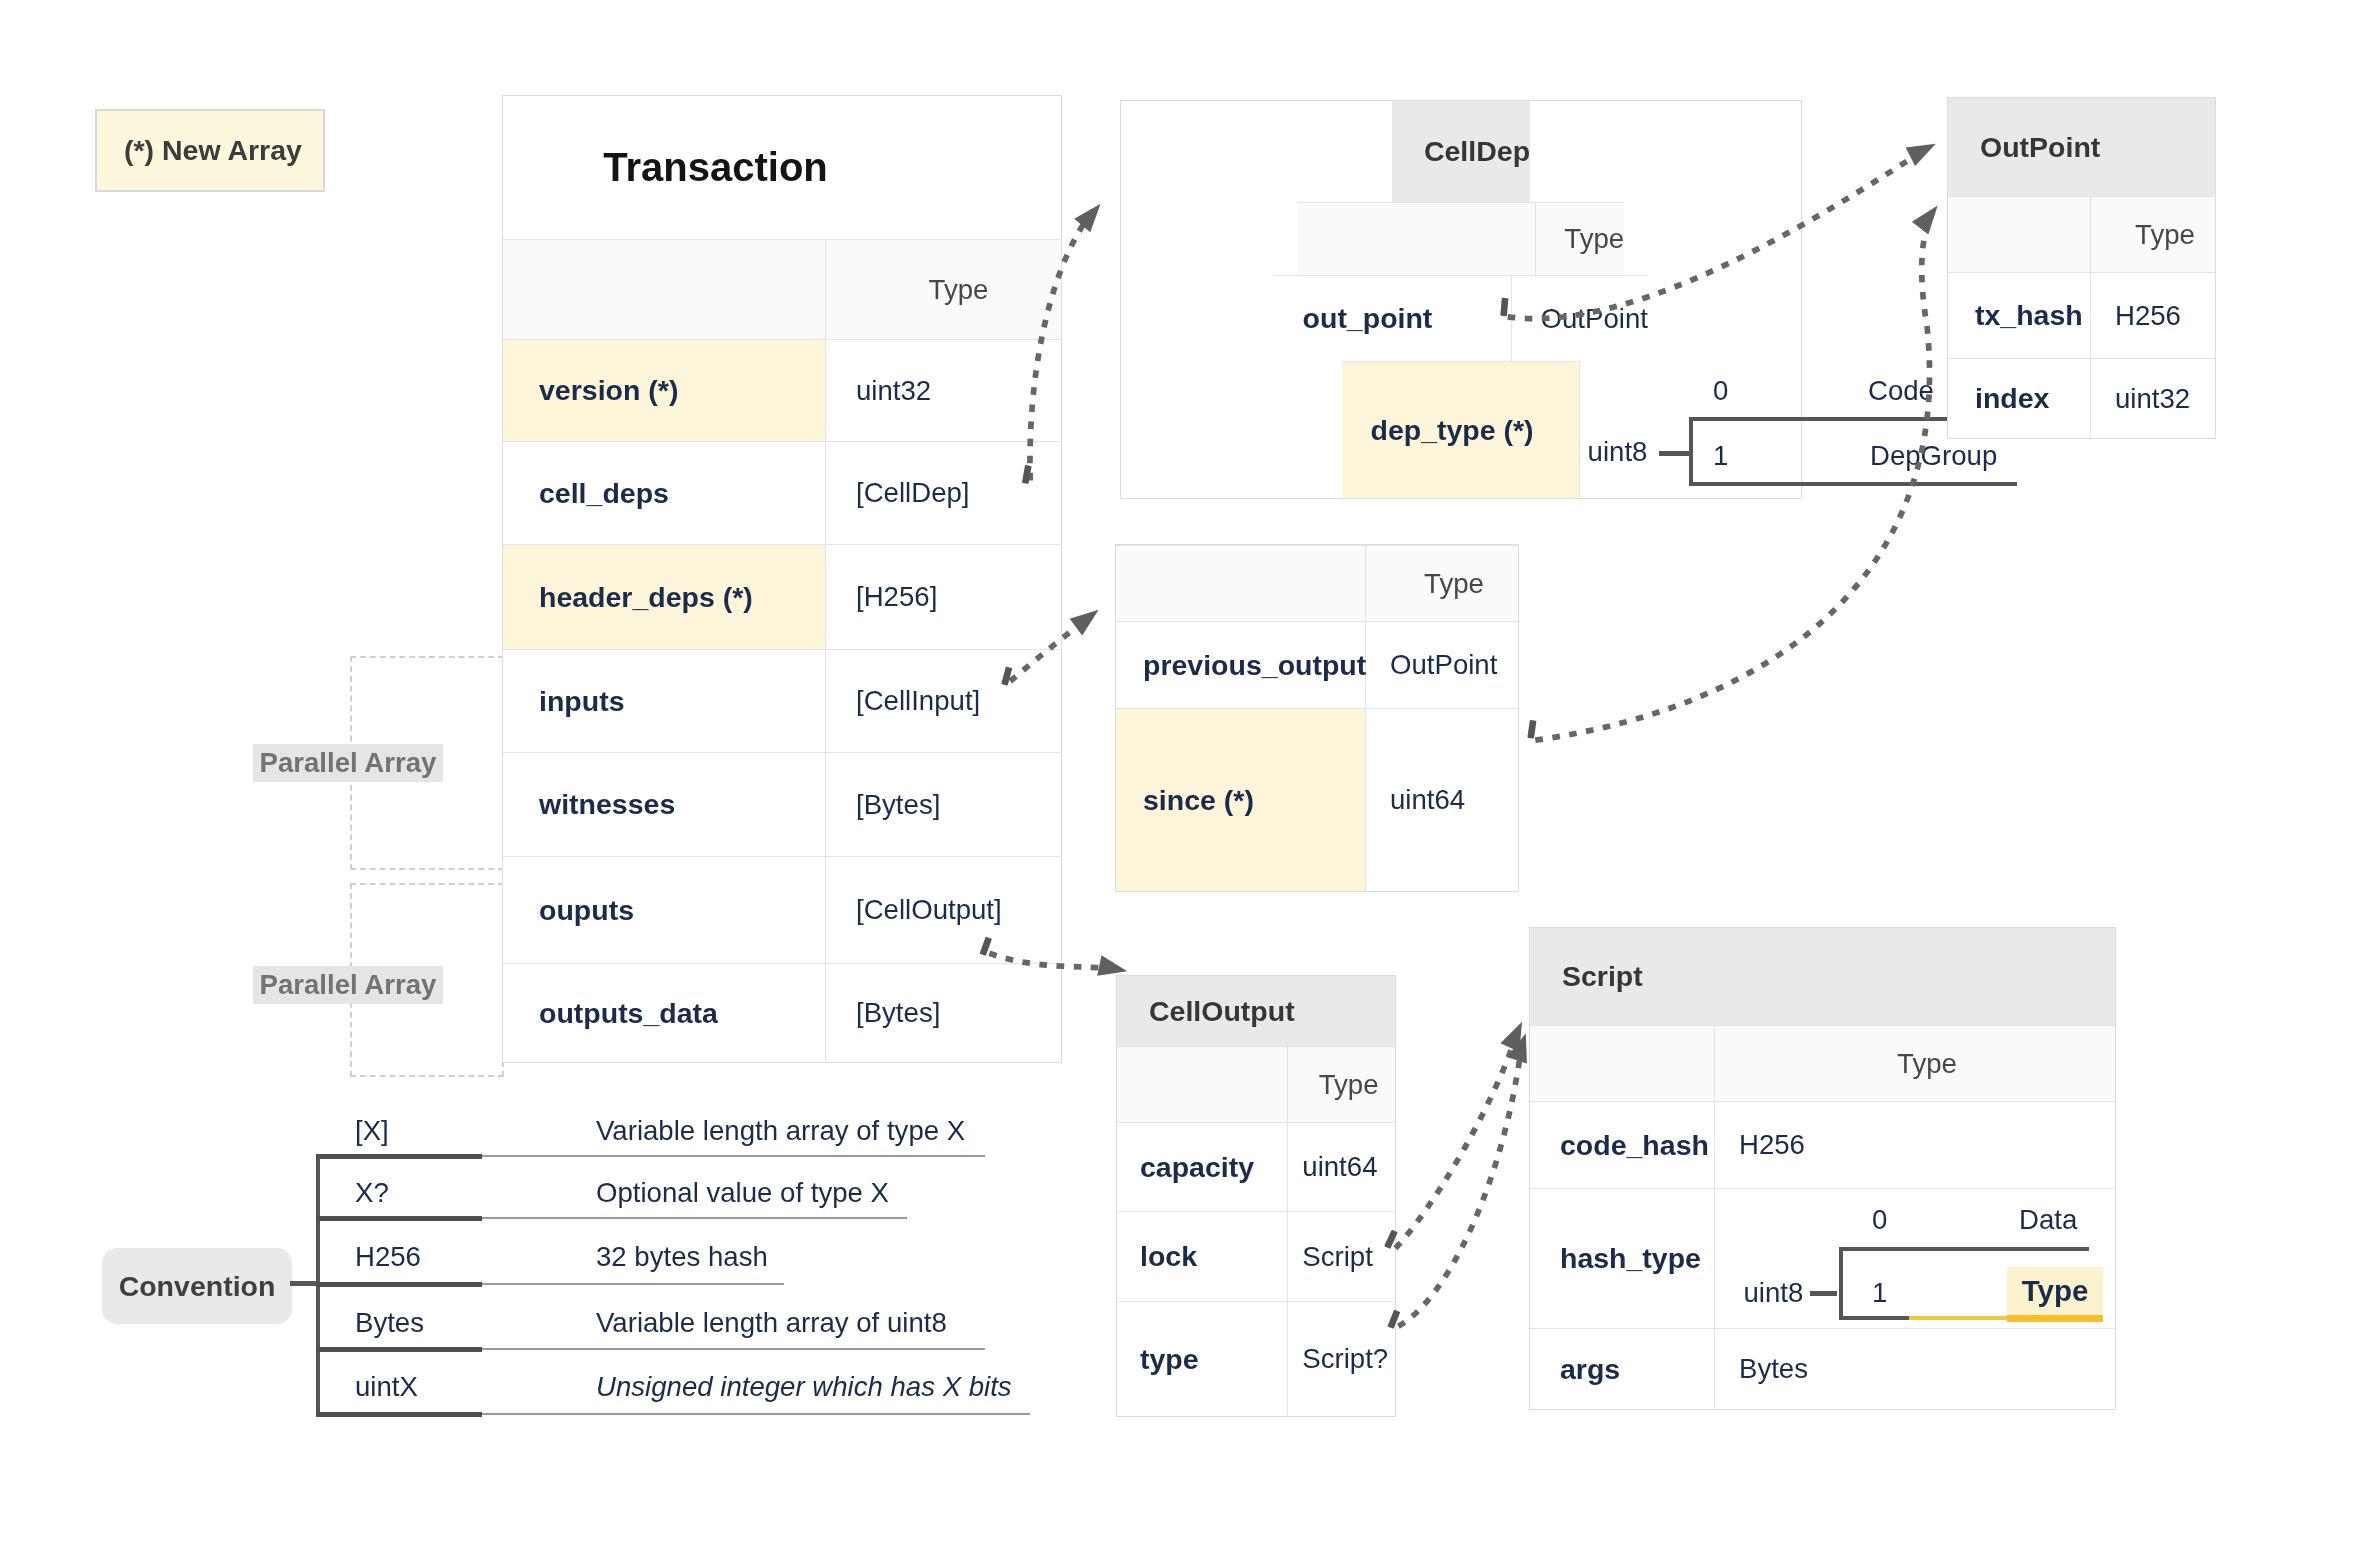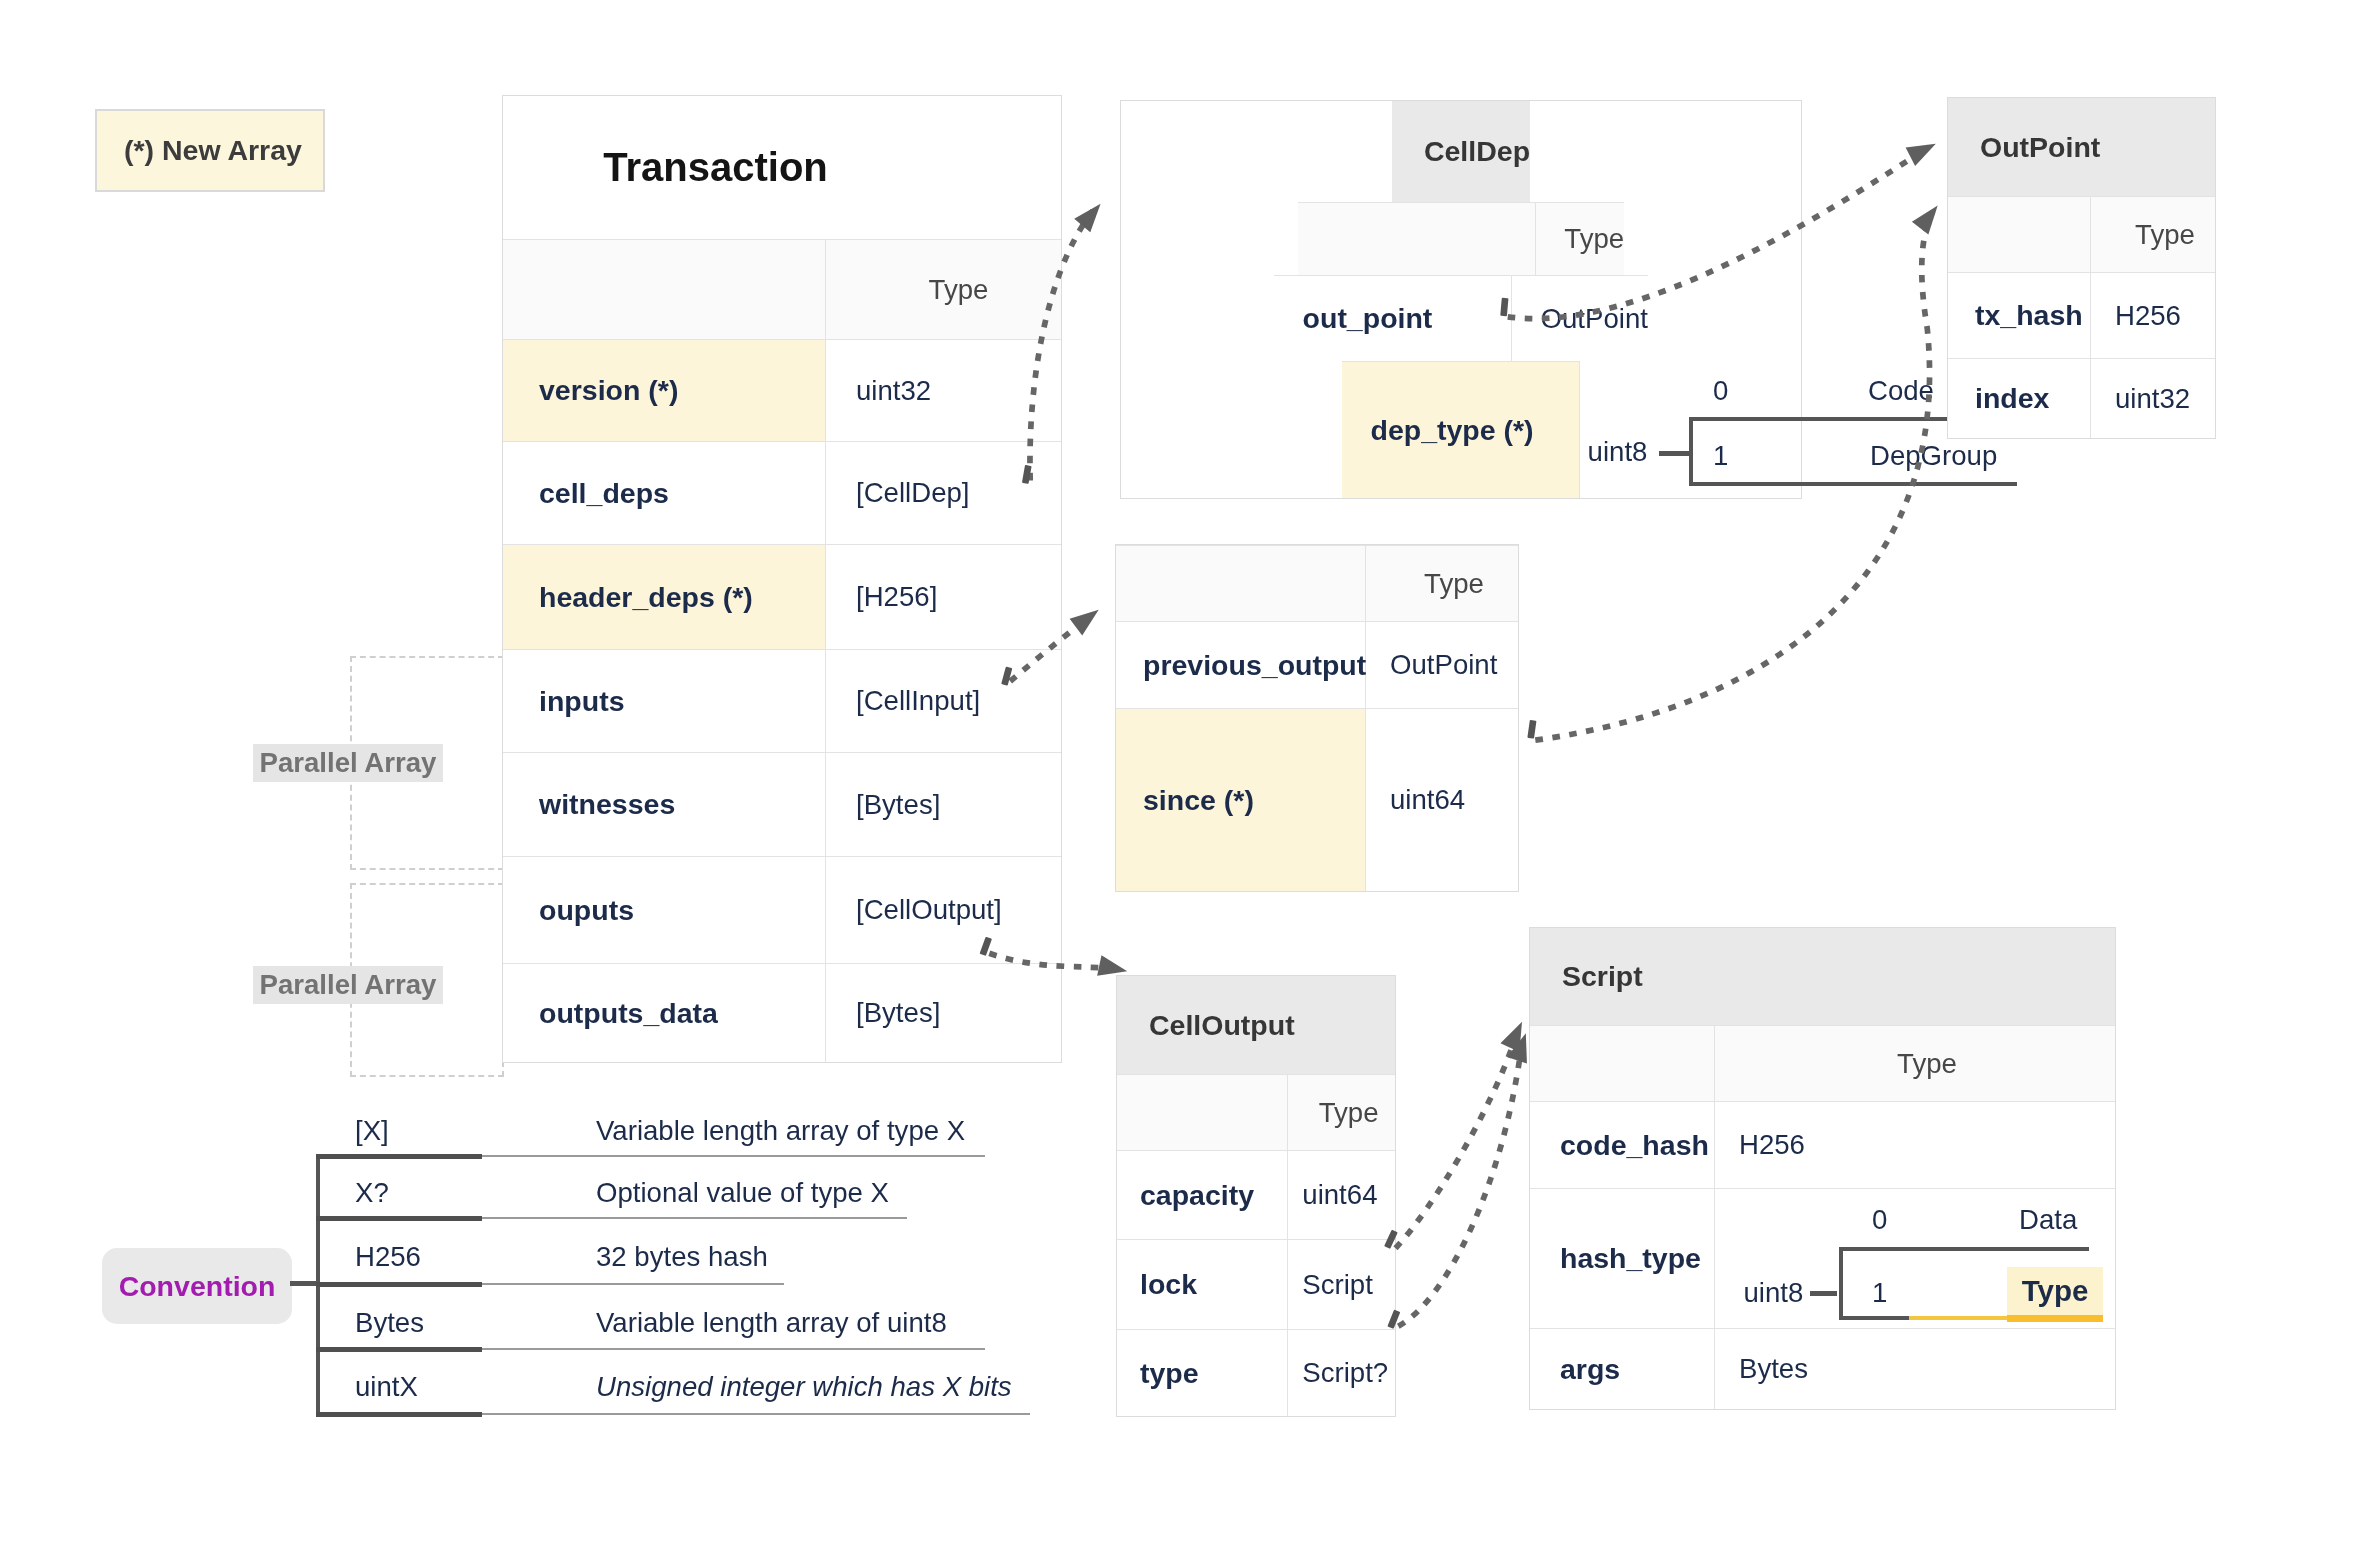--- a/index.html
+++ b/index.html
@@ -56,21 +56,21 @@
              background:#fcf6dc;border:2.9px solid #d9d9d9;box-sizing:border-box;
              display:flex;align-items:center;padding-left:27px;
              font-size:28.5px;font-weight:700;color:#3c3c3c;z-index:2;}
   .dashbox{position:absolute;border:2.9px dashed #cfcfcf;box-sizing:border-box;z-index:1;}
   .pa-label{position:absolute;width:190px;text-align:center;background:#e5e5e5;
             font-size:27.6px;font-weight:700;color:#737373;z-index:2;line-height:38px;}
 
   
   .conv-box{position:absolute;left:102px;top:1248px;width:190px;height:76px;
             background:#e9e9e9;border-radius:15px;display:flex;align-items:center;
-            justify-content:center;font-size:28.5px;font-weight:700;color:#a21caf;z-index:2;}
+            justify-content:center;font-size:28.5px;font-weight:700;color:#404040;z-index:2;}
   .conv-term{position:absolute;font-size:27.6px;color:#1c2b4a;z-index:2;white-space:nowrap;}
   .conv-desc{position:absolute;font-size:27.6px;color:#1c2b4a;z-index:2;white-space:nowrap;}
   .conv-thick{position:absolute;height:4.8px;background:#4f4f4f;z-index:2;}
   .conv-thin{position:absolute;height:1.9px;background:#9a9a9a;z-index:2;}
   .conv-vert{position:absolute;width:3.8px;background:#555;z-index:2;}
   .conv-conn{position:absolute;height:4.8px;background:#555;z-index:2;}
 
   svg.arrows{position:absolute;left:0;top:0;z-index:3;pointer-events:none;}
   .arrow-path{fill:none;stroke:#666;stroke-width:6;stroke-dasharray:8 10;}
 </style>
@@ -173,21 +173,21 @@
       <div class="c name fname">previous_output</div>
       <div class="c type ftype">OutPoint</div>
     </div>
     <div class="row grow">
       <div class="c name ylw fbold fname">since (*)</div>
       <div class="c type ftype">uint64</div>
     </div>
   </div>
 
   <div class="tbl co" style="left:1116px;top:975px;width:280px;height:442px;">
-    <div class="hd" style="height:98px;">CellOutput</div>
+    <div class="hd" style="height:70px;">CellOutput</div>
     <div class="row subhd" style="height:76px;">
       <div class="c name"></div>
       <div class="c type">Type</div>
     </div>
     <div class="row" style="height:89px;">
       <div class="c name fname">capacity</div>
       <div class="c type ftype">uint64</div>
     </div>
     <div class="row" style="height:90px;">
       <div class="c name fname">lock</div>

